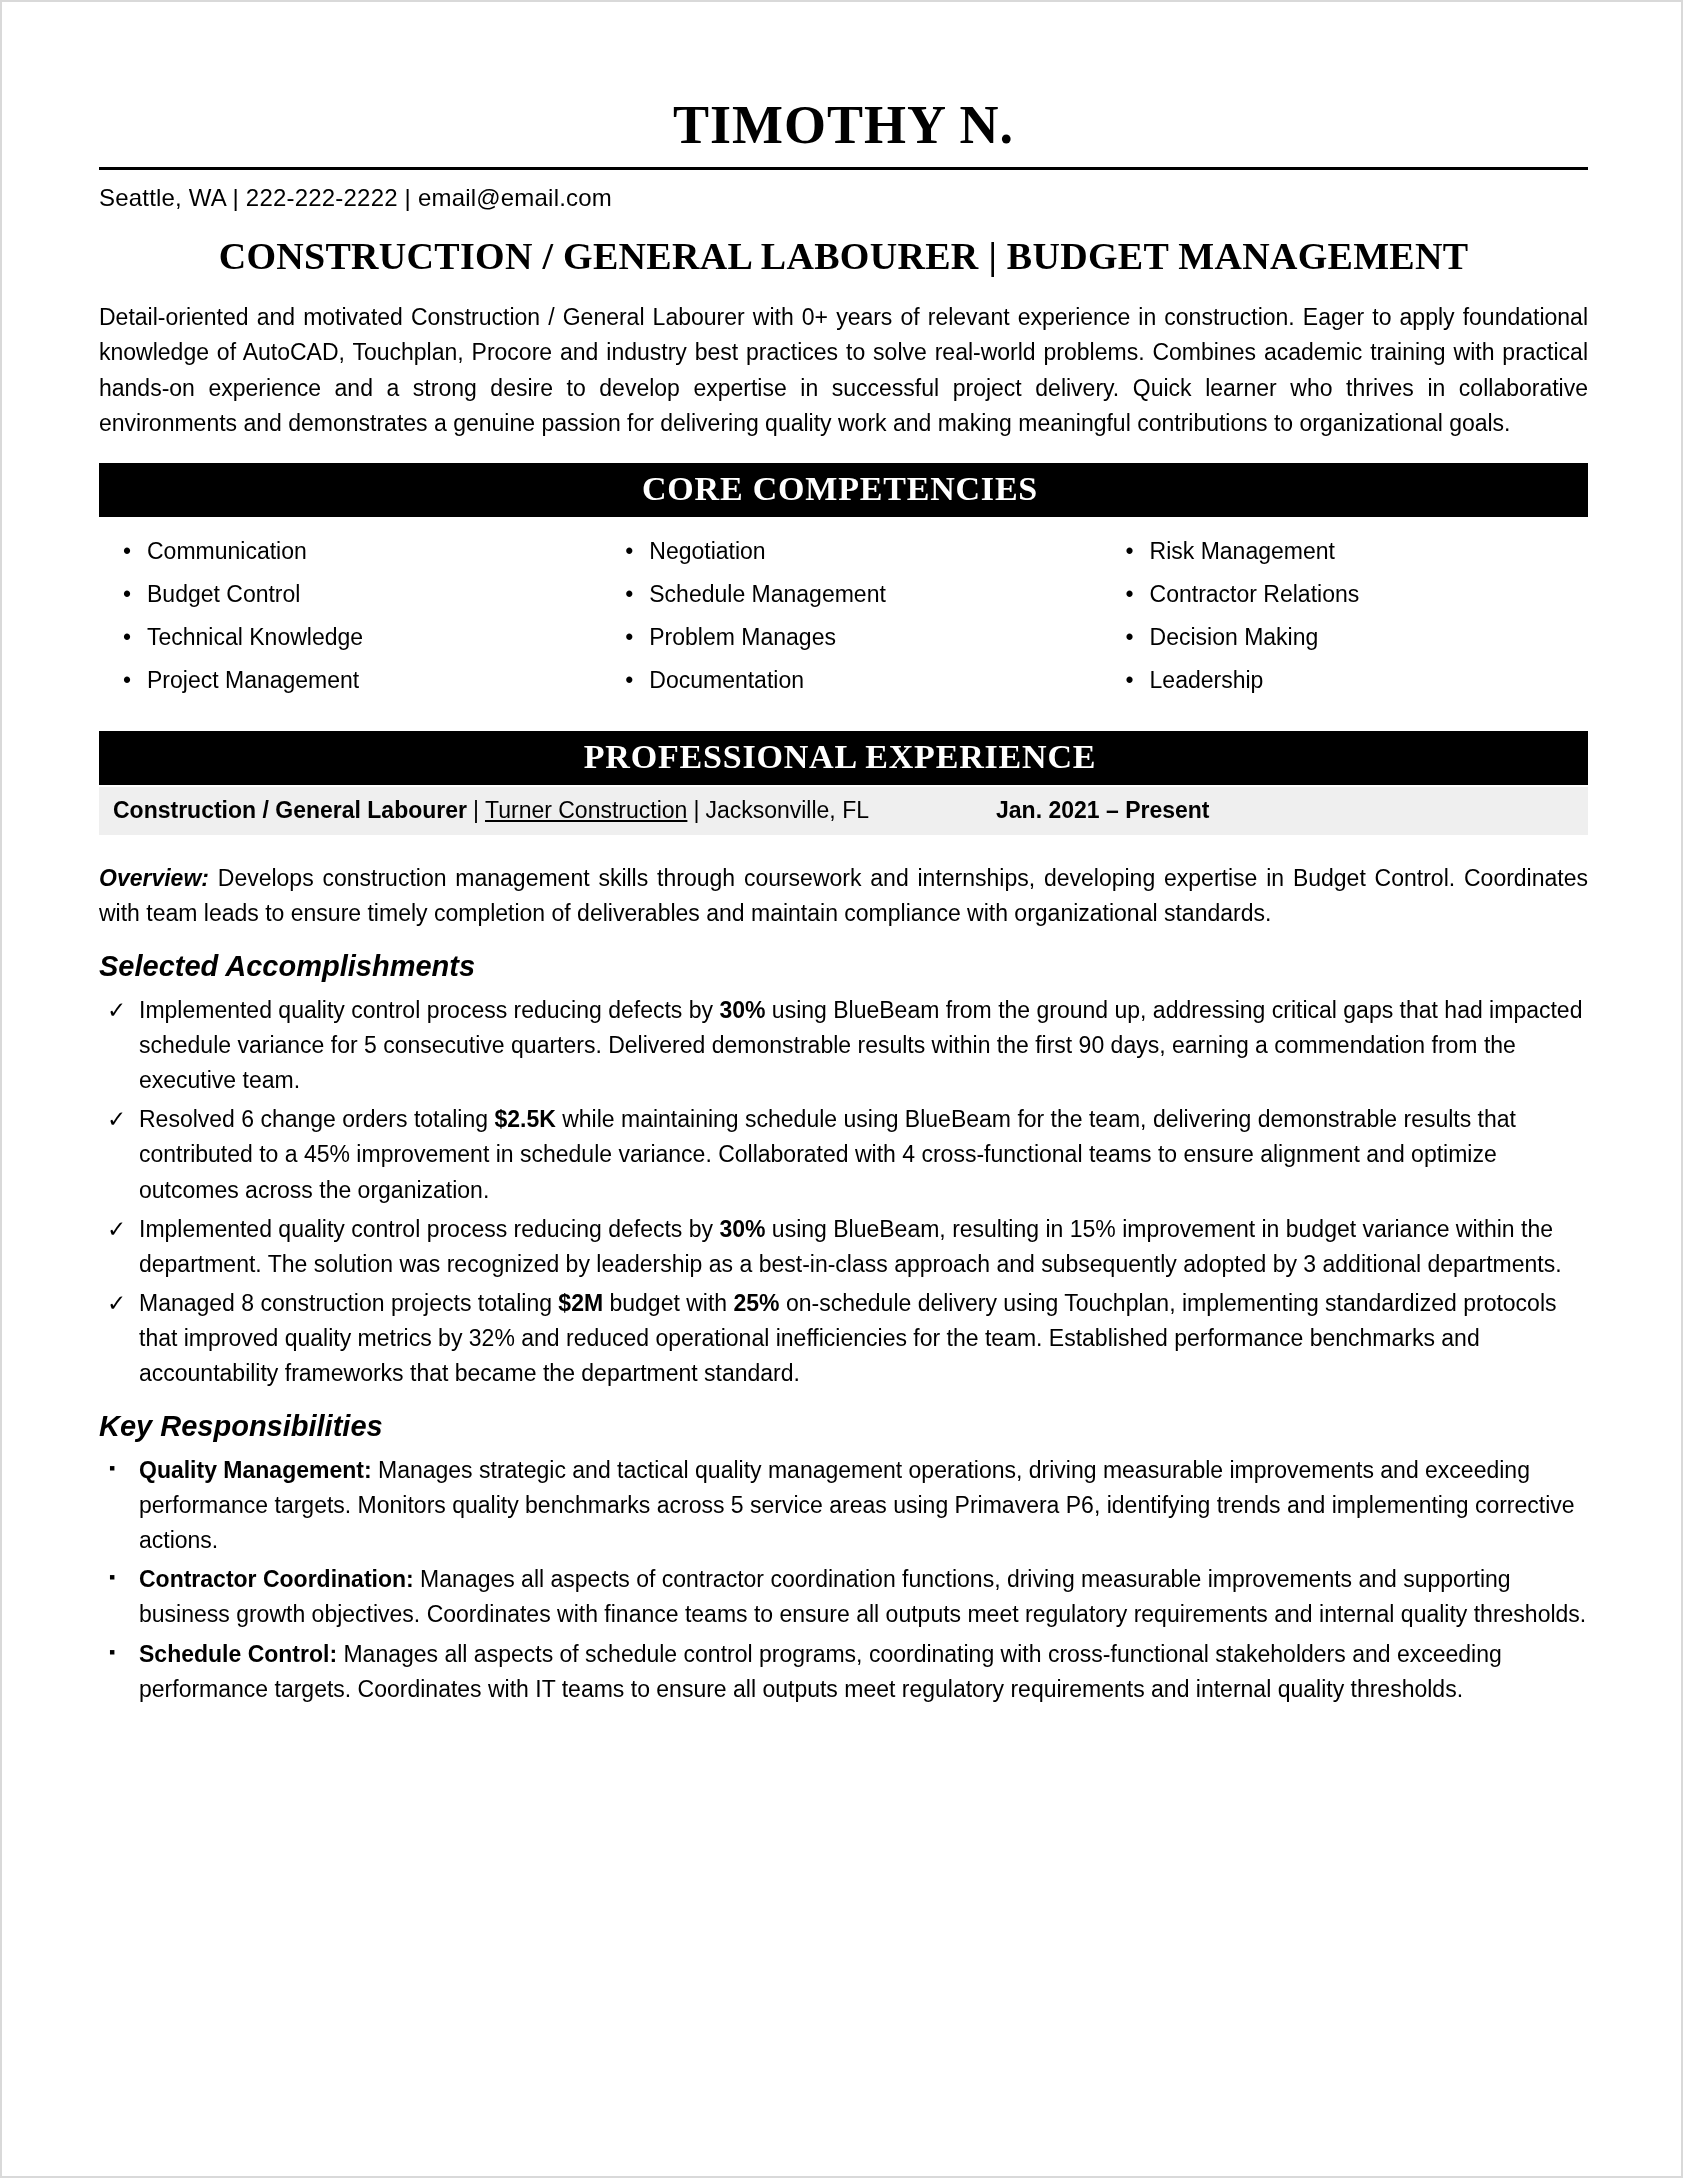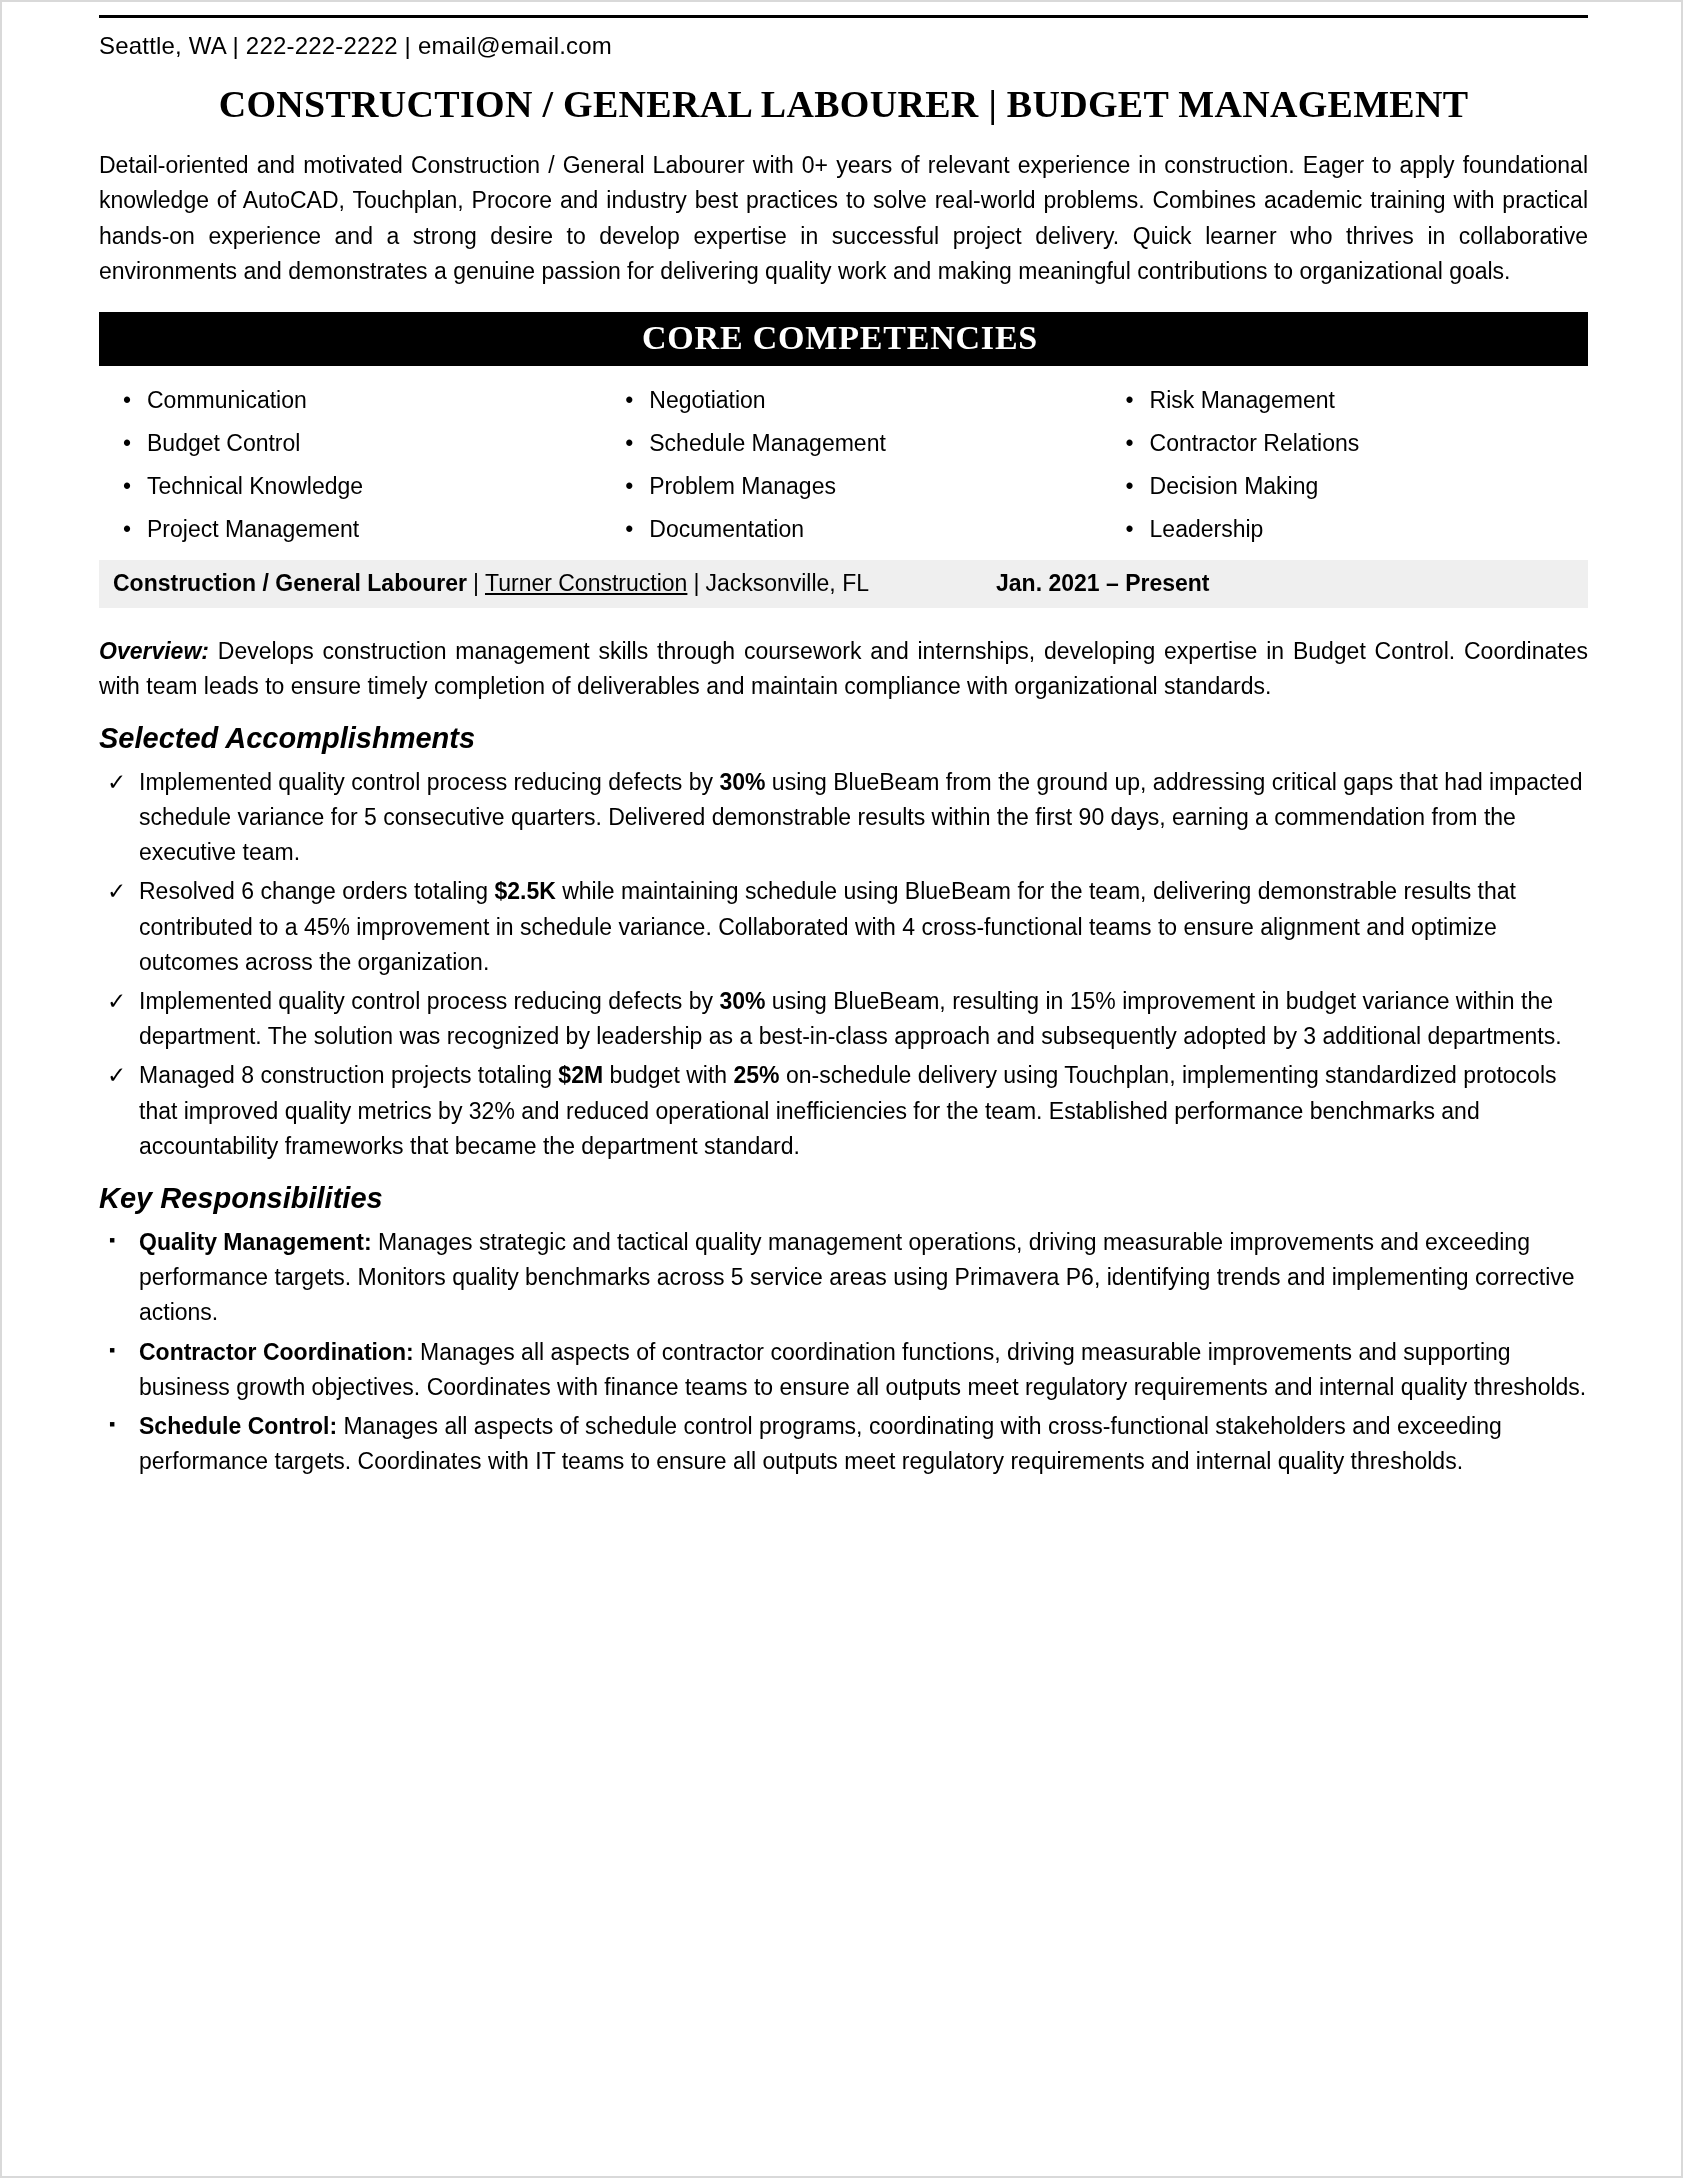--- a/index.html
+++ b/index.html
@@ -163,20 +163,21 @@
   }
   .bullet b { font-weight: bold; }
   .bullet .rlabel { font-weight: bold; }
 </style>
 </head>
 <body>
 
 <div class="page">
   <div class="content">
 
+    <div class="name">TIMOTHY N.</div>
     <div class="name-rule"></div>
     <div class="contact">Seattle, WA  |  222-222-2222  |  email@email.com</div>
     <div class="headline">CONSTRUCTION / GENERAL LABOURER  |  BUDGET MANAGEMENT</div>
     <div class="summary">Detail-oriented and motivated Construction / General Labourer with 0+ years of relevant experience in construction. Eager to apply foundational knowledge of AutoCAD, Touchplan, Procore and industry best practices to solve real-world problems. Combines academic training with practical hands-on experience and a strong desire to develop expertise in successful project delivery. Quick learner who thrives in collaborative environments and demonstrates a genuine passion for delivering quality work and making meaningful contributions to organizational goals.</div>
 
     <div class="band">CORE COMPETENCIES</div>
     <div class="comp-grid" id="comp-grid">
         <div class="comp-col">
           <div class="comp-item"><span class="dot">•</span><span>Communication</span></div>
           <div class="comp-item"><span class="dot">•</span><span>Budget Control</span></div>
@@ -190,20 +191,21 @@
           <div class="comp-item"><span class="dot">•</span><span>Documentation</span></div>
         </div>
         <div class="comp-col">
           <div class="comp-item"><span class="dot">•</span><span>Risk Management</span></div>
           <div class="comp-item"><span class="dot">•</span><span>Contractor Relations</span></div>
           <div class="comp-item"><span class="dot">•</span><span>Decision Making</span></div>
           <div class="comp-item"><span class="dot">•</span><span>Leadership</span></div>
         </div>
       </div>
 
+    <div class="band">PROFESSIONAL EXPERIENCE</div>
 
     <div class="job-row">
       <div class="job-left">
         <span class="job-title">Construction / General Labourer</span><span class="sep">|</span><span class="company">Turner Construction</span><span class="sep">|</span><span>Jacksonville, FL</span>
       </div>
       <div class="job-date">Jan. 2021 – Present</div>
     </div>
 
     <div class="overview">
       <span class="lead">Overview:</span><span> Develops construction management skills through coursework and internships, developing expertise in Budget Control. Coordinates with team leads to ensure timely completion of deliverables and maintain compliance with organizational standards.</span>

